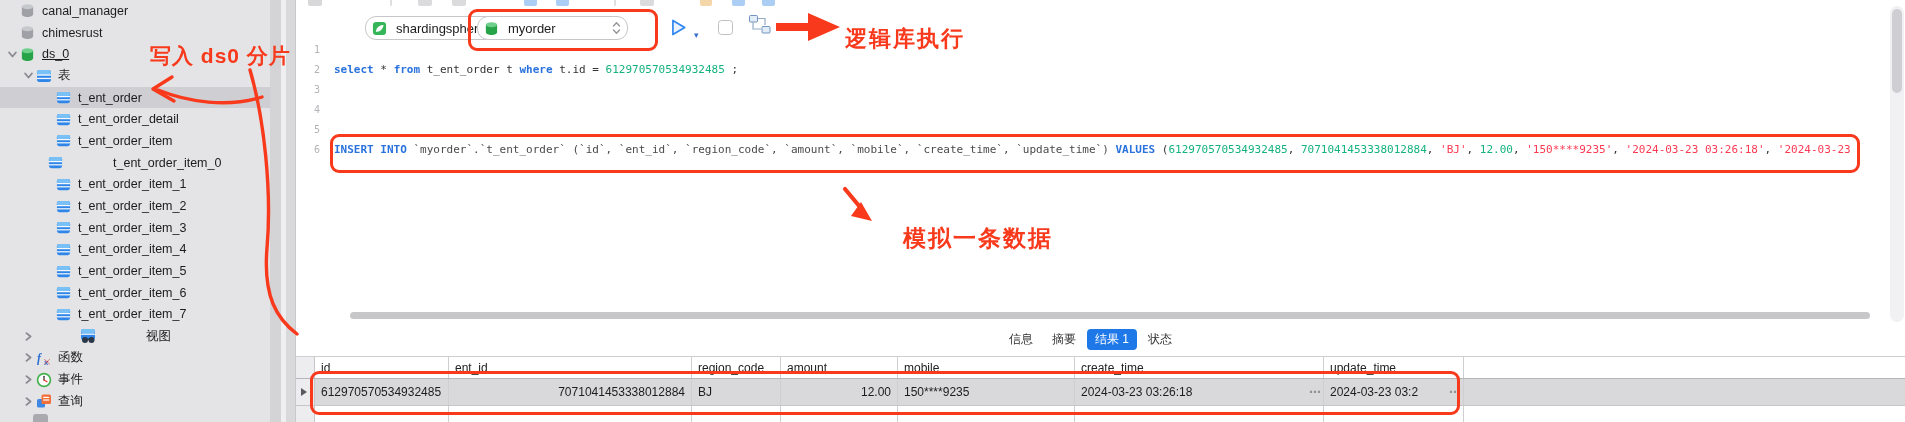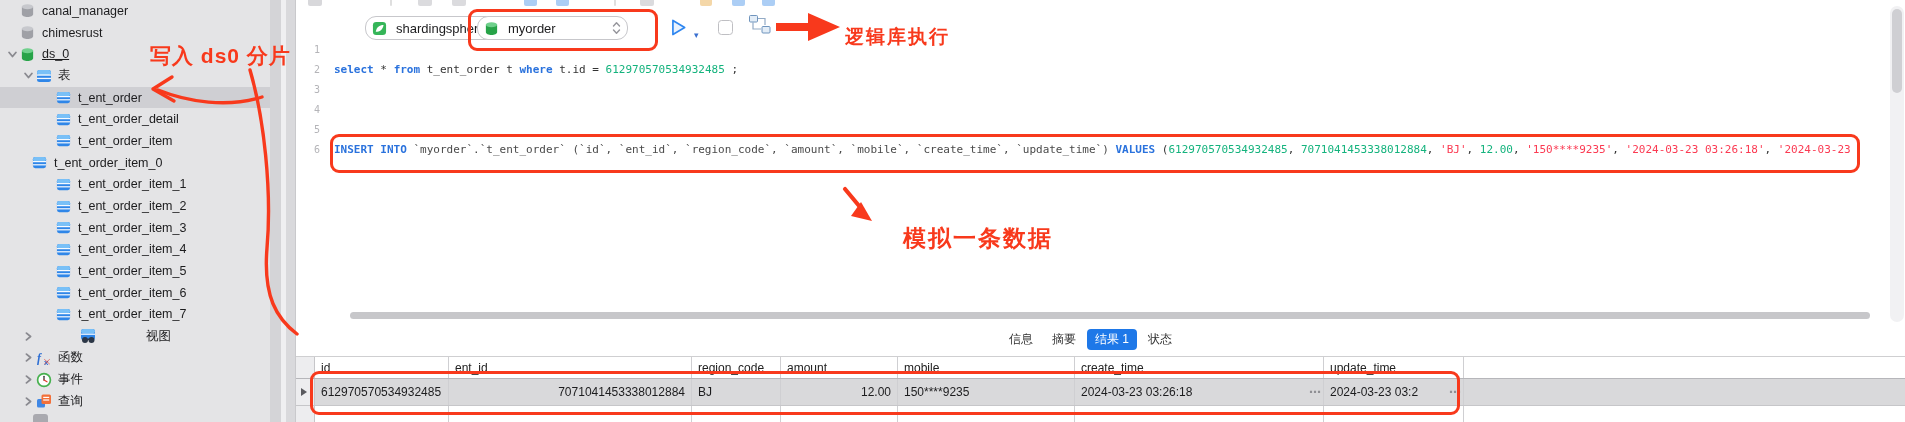--- a/index.html
+++ b/index.html
@@ -63,21 +63,21 @@
     border-left:6px solid #5a5a5e;border-top:4px solid transparent;border-bottom:4px solid transparent;}
   .tc{align-self:stretch;display:flex;align-items:center;box-sizing:border-box;padding:0 6px;
     border-right:1px solid #cfcfd2;overflow:hidden;white-space:nowrap;position:relative;}
   .tc.right{justify-content:flex-end;}
   .ell{position:absolute;right:3px;color:#8f8f94;font-weight:bold;letter-spacing:-1px;}
   .ring-row{position:absolute;left:14px;top:371px;width:1144px;height:38px;border-width:3.5px;}
   
   .overlay{position:absolute;left:0;top:0;width:1905px;height:422px;pointer-events:none;z-index:50;}
   .note{position:absolute;color:#f8391c;font-weight:bold;z-index:51;white-space:nowrap;pointer-events:none;}
   .n1{left:150px;top:42px;font-size:21px;letter-spacing:1px;}
-  .n2{left:845px;top:24px;font-size:19px;letter-spacing:2px;}
+  .n2{left:845px;top:24px;font-size:22px;letter-spacing:2px;}
   .n3{left:903px;top:223px;font-size:23px;letter-spacing:2px;}
 </style>
 </head>
 <body>
 
 <div class="app">
 
   <div class="sidebar">
     <div class="tree">
         <div class="srow" style="padding-left: 4px;">
@@ -156,21 +156,21 @@
           <span class="sic">
             <svg width="15" height="15" viewBox="0 0 16 16">
               <rect x="1" y="2" width="14" height="12" rx="2.5" fill="#2f86e8"></rect>
               <rect x="1" y="2" width="14" height="5" rx="2.5" fill="#79c0f7"></rect>
               <rect x="1" y="6.4" width="14" height="1.3" fill="#fff" opacity=".95"></rect>
               <rect x="1" y="9.8" width="14" height="1.3" fill="#fff" opacity=".95"></rect>
             </svg>
           </span>
           <span class="slabel">t_ent_order_item</span>
         </div>
-        <div class="srow" style="padding-left: 32px;">
+        <div class="srow" style="padding-left: 48px; gap: 43px;">
           <span class="sic">
             <svg width="15" height="15" viewBox="0 0 16 16">
               <rect x="1" y="2" width="14" height="12" rx="2.5" fill="#2f86e8"></rect>
               <rect x="1" y="2" width="14" height="5" rx="2.5" fill="#79c0f7"></rect>
               <rect x="1" y="6.4" width="14" height="1.3" fill="#fff" opacity=".95"></rect>
               <rect x="1" y="9.8" width="14" height="1.3" fill="#fff" opacity=".95"></rect>
             </svg>
           </span>
           <span class="slabel">t_ent_order_item_0</span>
         </div>

